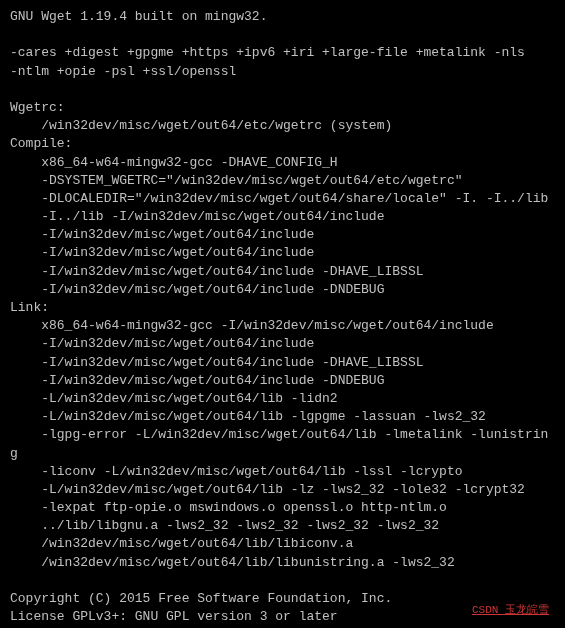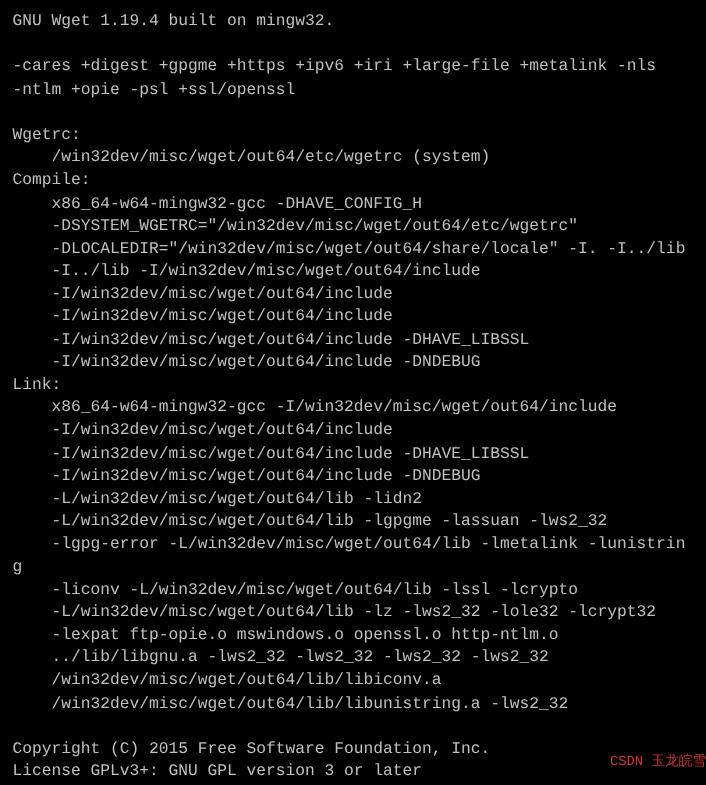--- a/index.html
+++ b/index.html
@@ -21,24 +21,25 @@
     }
 
     .terminal-content {
       white-space: pre-wrap;
       word-break: break-all;
     }
 
     .watermark {
       position: absolute;
       bottom: 10px;
-      right: 0;
+      right: 16px;
       color: #ff4444;
       font-size: 11px;
       opacity: 0.8;
+      text-decoration: underline;
     }
   </style>
 </head>
 <body>
 
 <div class="terminal-content" id="terminal-output">GNU Wget 1.19.4 built on mingw32.
 
 -cares +digest +gpgme +https +ipv6 +iri +large-file +metalink -nls
 -ntlm +opie -psl +ssl/openssl
 

